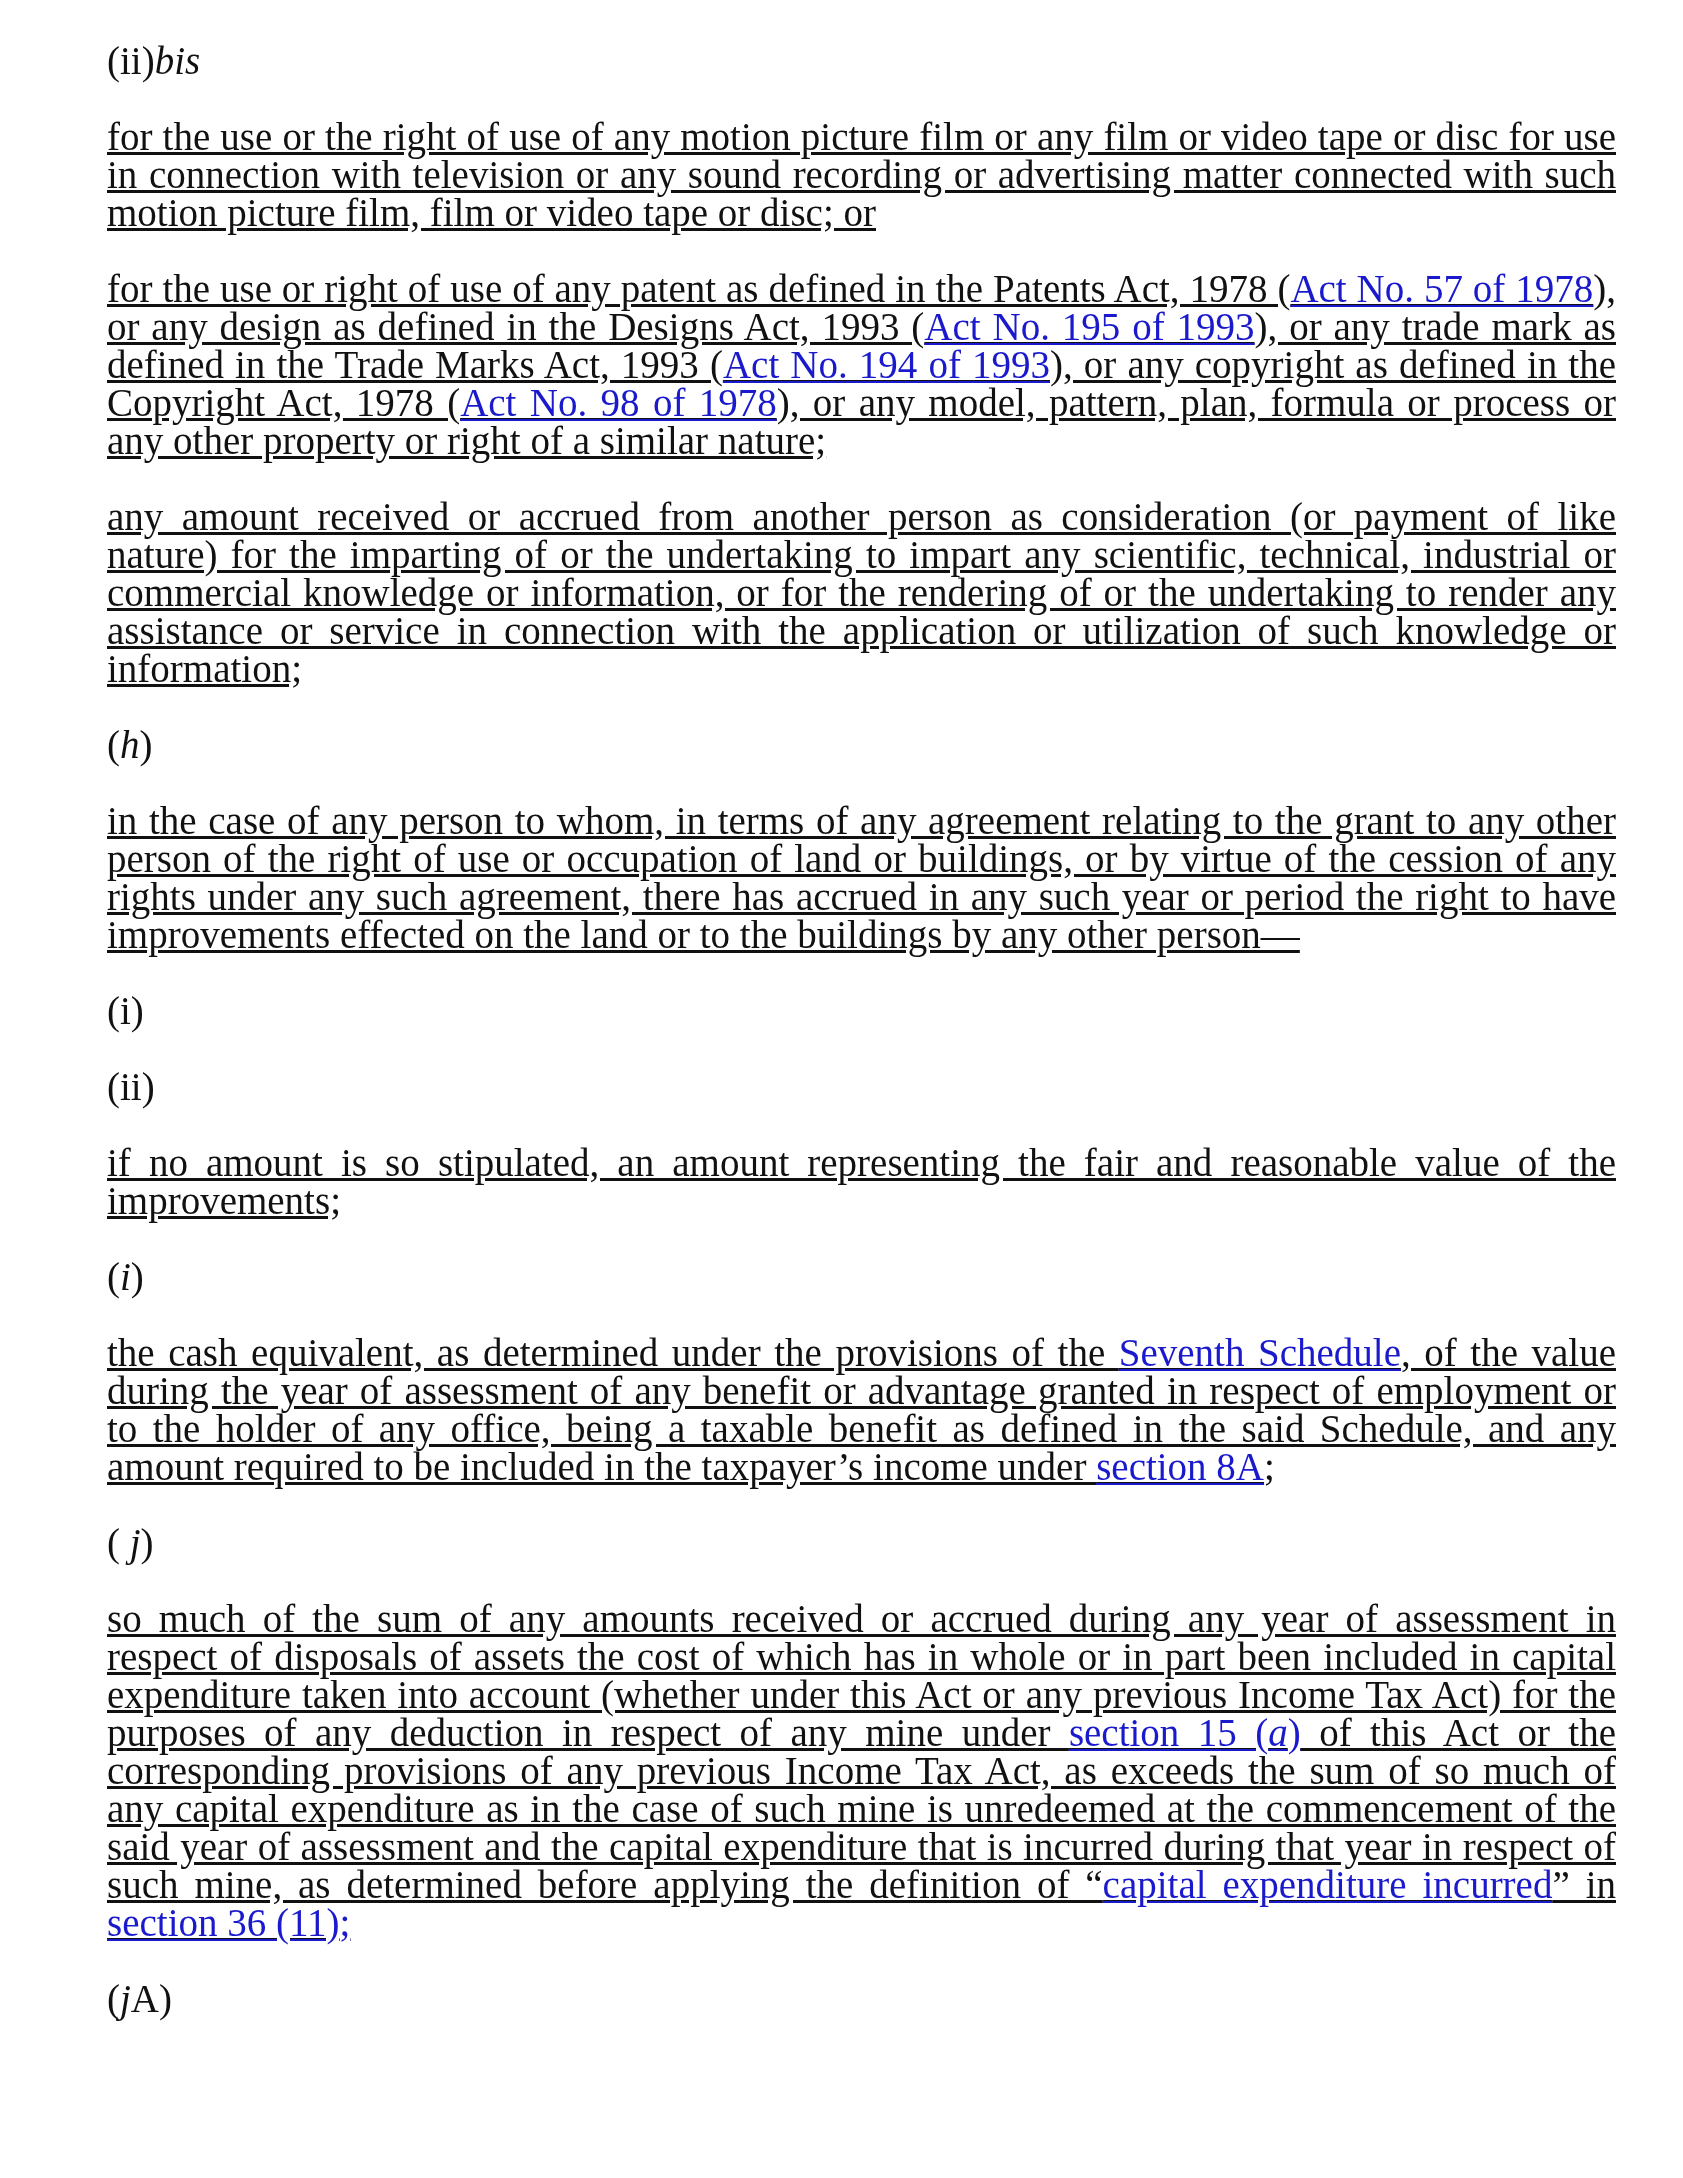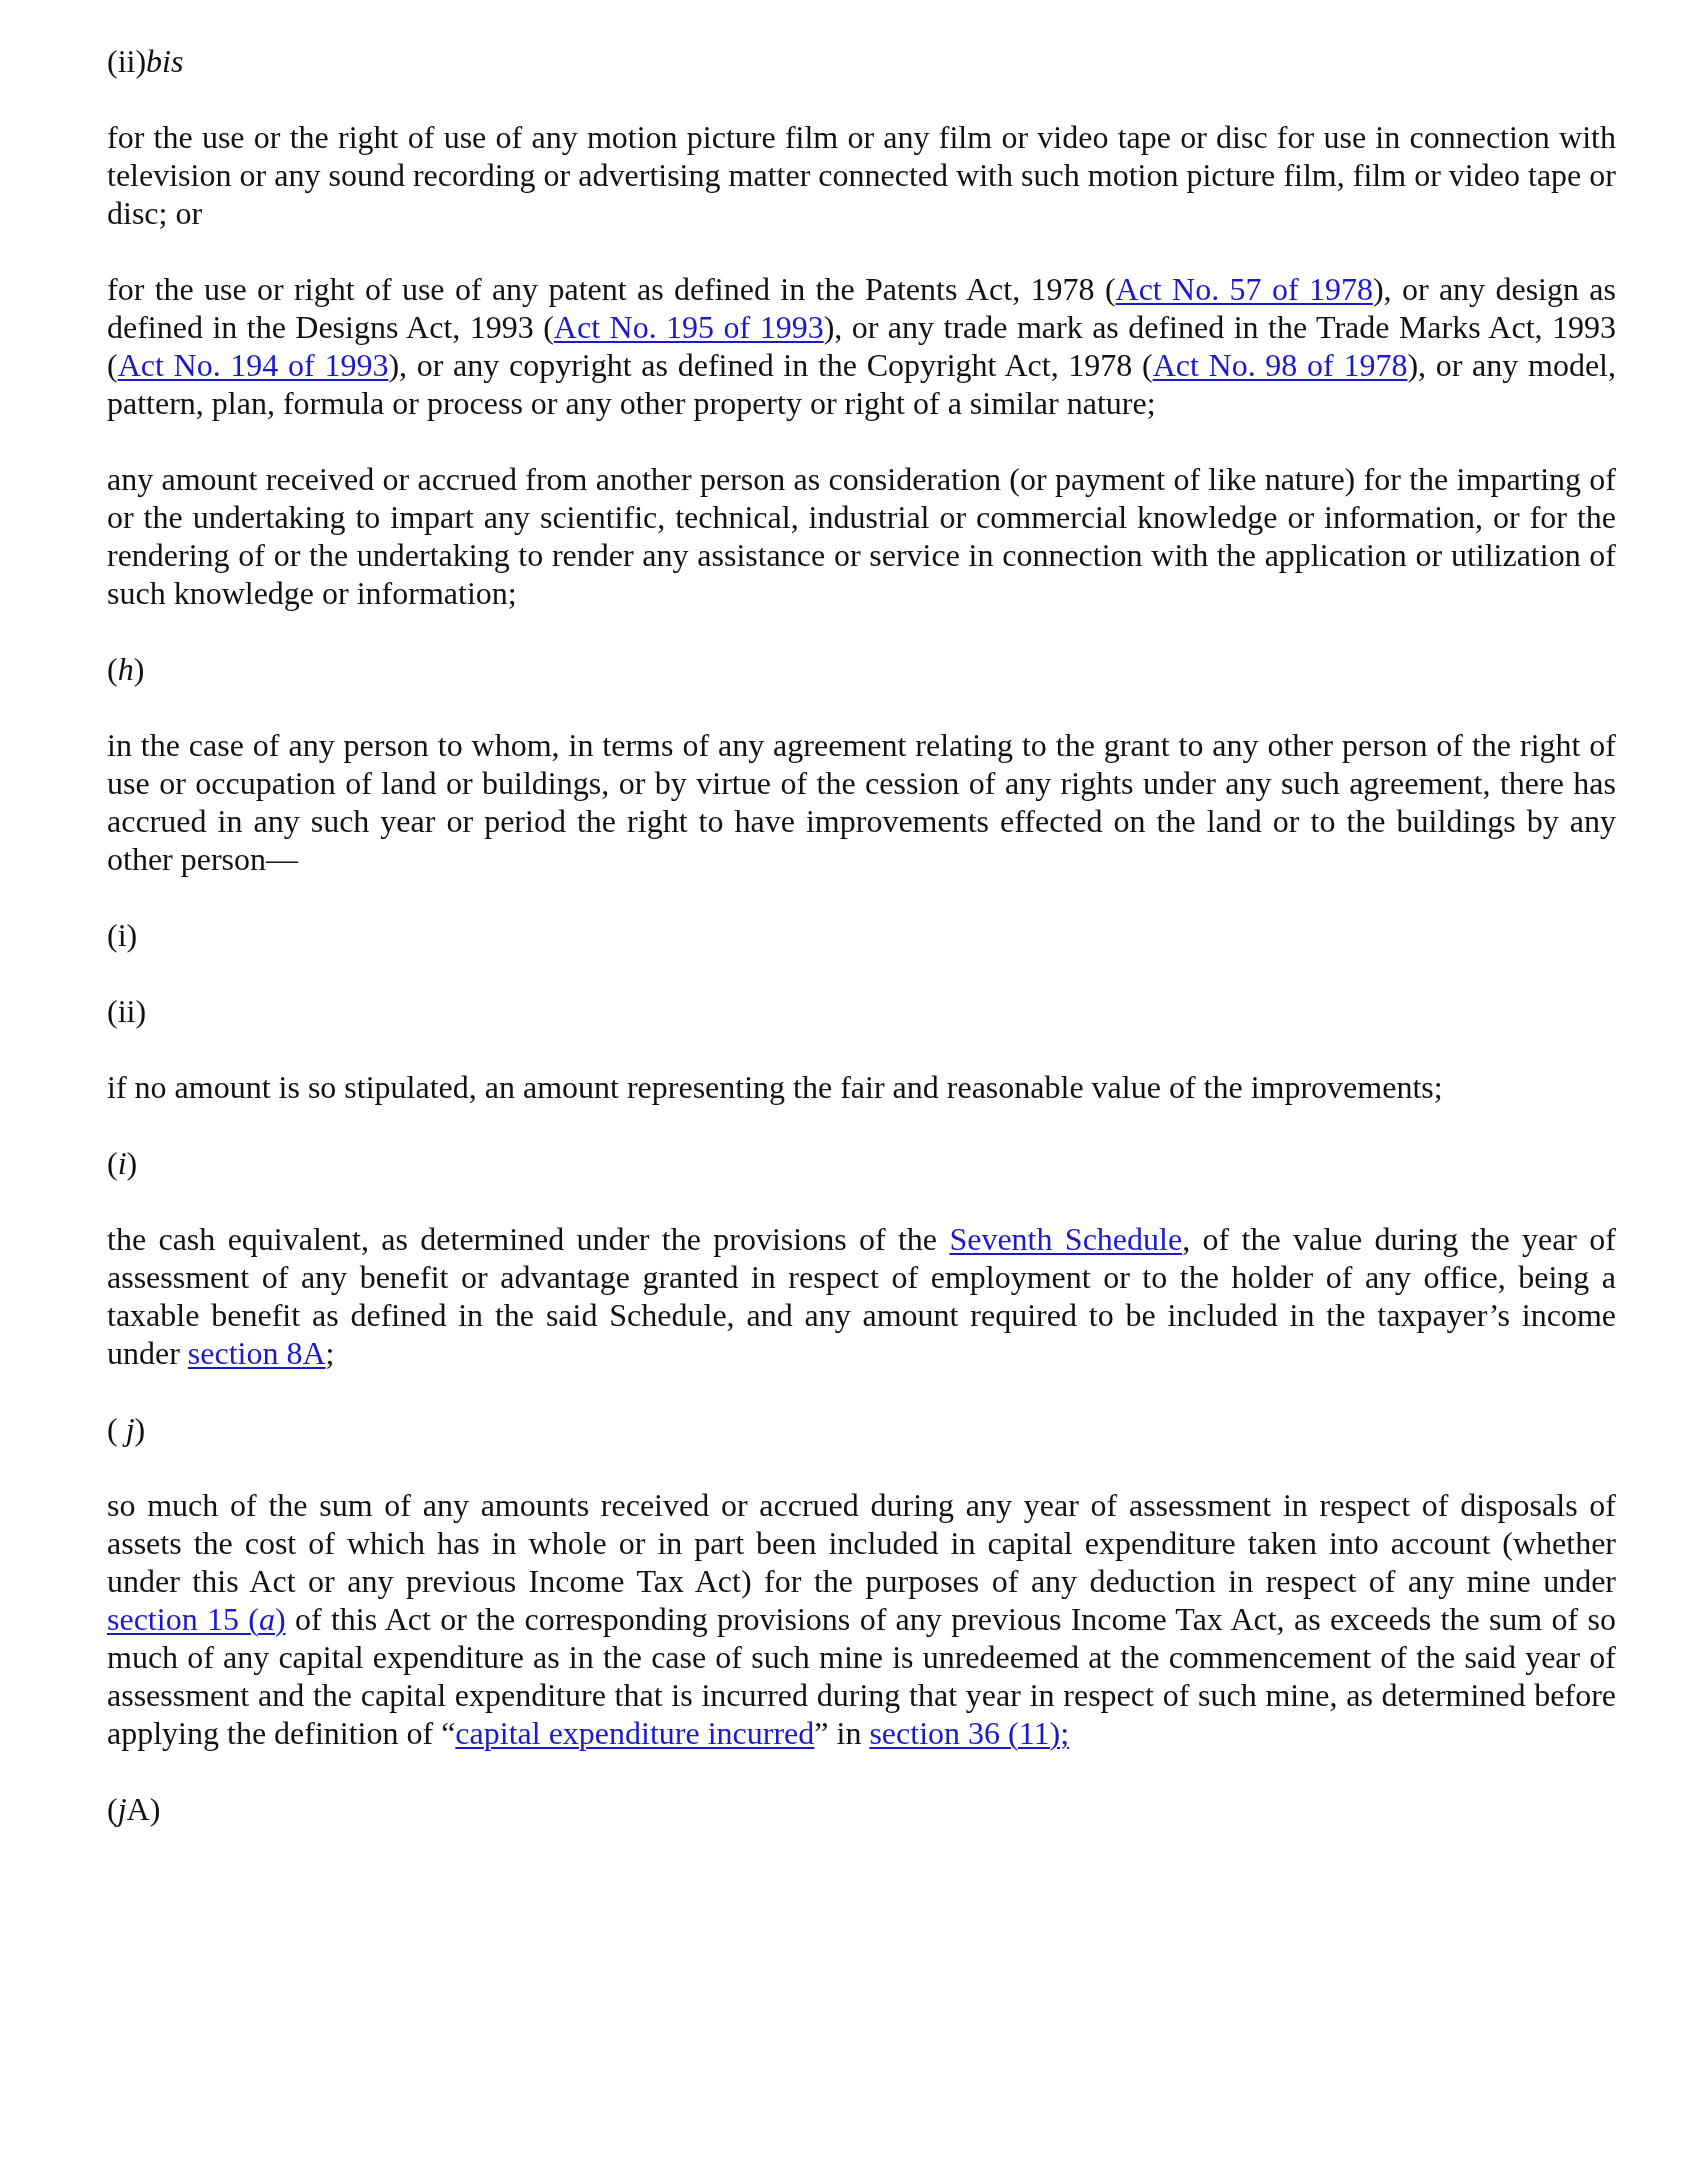--- a/index.html
+++ b/index.html
@@ -3,24 +3,24 @@
 <meta charset="utf-8">
 <style>
   html, body { margin: 0; padding: 0; background: #ffffff; }
   body {
     width: 1683px; height: 2178px; overflow: hidden; position: relative;
     font-family: "Liberation Serif", "DejaVu Serif", serif;
     color: #111111;
   }
   .page {
     position: absolute; left: 107px; top: 42px; width: 1509px;
-    font-size: 32px; line-height: 38px;
+    font-size: 39px; line-height: 38px;
   }
   .label { margin: 0 0 38px 0; height: 38px; white-space: nowrap; }
-  .body-text { margin: 15px 0 38px 0; text-align: justify; }
+  .body-text { margin: 15px 0 38px 0; text-align: justify; text-decoration: underline; }
   .label .it, .it { font-style: italic; }
   a.link { color: #1a1acc; text-decoration: underline; text-decoration-thickness: 2px; text-underline-offset: 3px; }
   .seg { }
 </style>
 </head>
 <body>
 
 <div class="page" id="page">
     <div>
       <div class="label"><span class="seg">(ii)</span><span class="seg it">bis</span></div>

